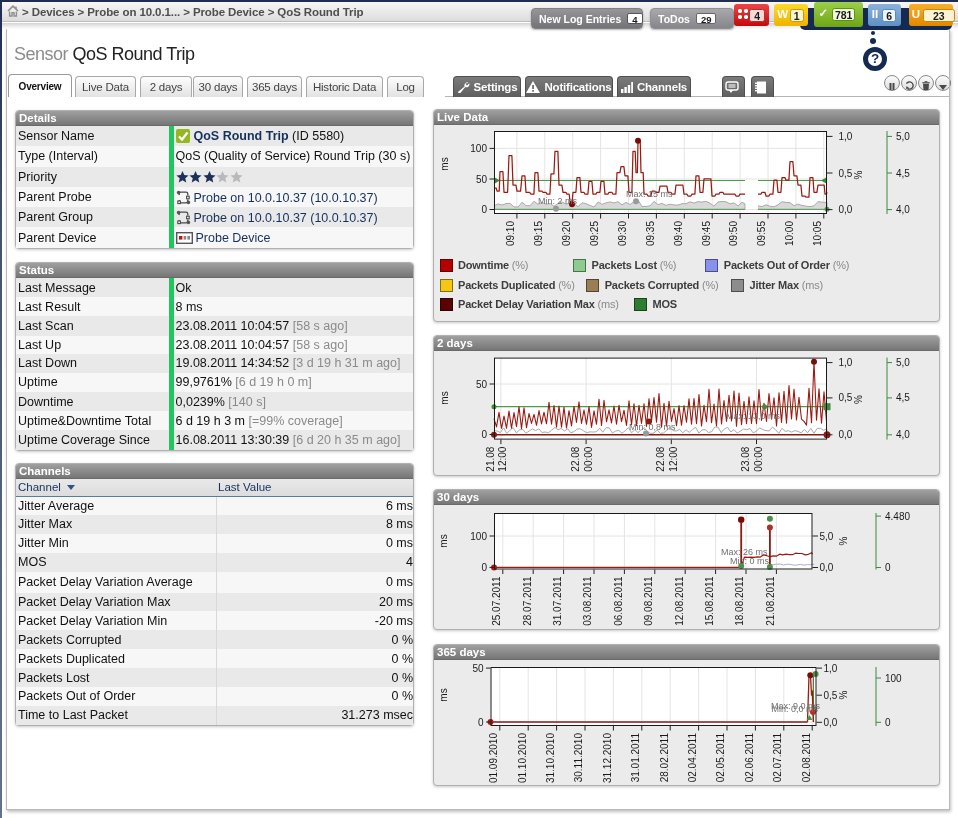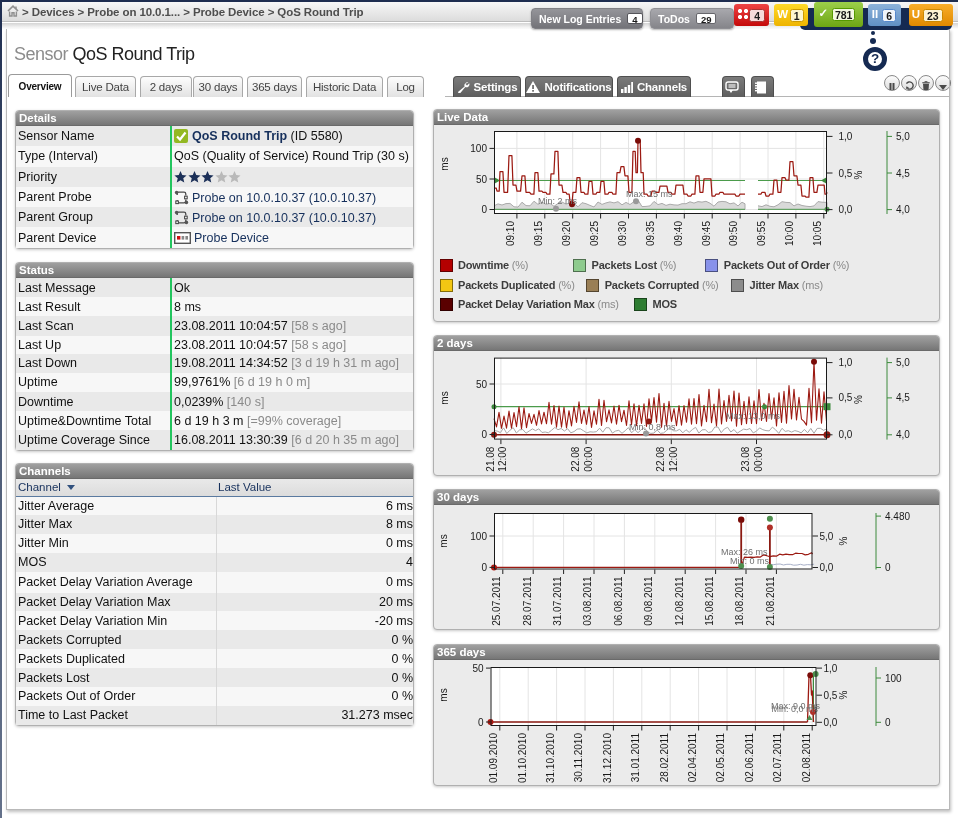--- a/index.html
+++ b/index.html
@@ -25,21 +25,21 @@
  height:13px;line-height:12.5px;top:4.5px;text-align:center}
 #bdg-red{left:733.7px;width:35.5px;background:linear-gradient(#ee4444,#c40a0a);padding-left:4px}
 #bdg-red .bx{left:15.5px;width:16px;background:#f6dada;border:1px solid #a33}
 #bdg-yel{left:774.2px;width:34px;background:linear-gradient(#ffd829,#eeb400);padding-left:3px}
 #bdg-yel .bx{left:15.5px;width:14px;background:#fdf5cf;border:1px solid #c90}
 #bdg-grn{left:814.4px;top:2px;width:48.5px;height:24.5px;background:linear-gradient(#9ccf4a,#6ea514);padding-left:4px;line-height:23px}
 #bdg-grn .bx{left:18px;width:22.5px;top:5.5px;background:#f3f8e2;border:1px solid #590}
 #bdg-blu{left:867.8px;width:33.6px;background:linear-gradient(#8cb2da,#6090c4);padding-left:4px}
 #bdg-blu .bx{left:14.5px;width:13.5px;background:#eff5fb;border:1px solid #58c}
 #bdg-org{left:908.8px;width:44.7px;background:linear-gradient(#f9ae2a,#e08900);padding-left:3px}
-#bdg-org .bx{left:14px;width:20px;background:#fdf3d4;border:1px solid #c80}
+#bdg-org .bx{left:14px;width:32px;background:#fdf3d4;border:1px solid #c80}
 .dots4{display:inline-block;width:10px;height:10px;vertical-align:-1px;margin-right:1px;
  background:
  radial-gradient(circle at 2px 2px,#fff 2px,transparent 2.2px),
  radial-gradient(circle at 8px 2px,#fff 2px,transparent 2.2px),
  radial-gradient(circle at 2px 8px,#fff 2px,transparent 2.2px),
  radial-gradient(circle at 8px 8px,#fff 2px,transparent 2.2px)}
 
 #helpdots1{left:871px;top:31px;width:4px;height:4px;border-radius:50%;background:#152a52}
 #helpdots2{left:870px;top:38px;width:6px;height:6px;border-radius:50%;background:#152a52}
 #helpring{left:863px;top:47px;width:24px;height:24px;border-radius:50%;border:5px solid #152a52;background:#fff;
@@ -60,21 +60,21 @@
  text-align:center}
 
 .panel{position:absolute;background:#fff;border:1px solid #b0b0b0;border-radius:4px;box-shadow:0 1px 3px rgba(0,0,0,.22)}
 .phead{height:15px;background:linear-gradient(#a0a0a0,#767676);border-radius:3px 3px 0 0;
  color:#fff;font-size:11.5px;font-weight:bold;line-height:15px;padding-left:3px;border-bottom:1px solid #6a6a6a}
 .gpanel{position:absolute;background:#ebebeb;border:1px solid #b0b0b0;border-radius:4px;box-shadow:0 1px 3px rgba(0,0,0,.22)}
 table.t{border-collapse:collapse;width:100%;table-layout:fixed}
 table.t td{font-size:12.5px;color:#111;padding:0 0 0 2px;vertical-align:middle;overflow:hidden;white-space:nowrap}
 tr.odd td{background:#e9e9e9}
 tr.even td{background:#f7f7f7}
-td.val{border-left:2px solid #22c55e;padding-left:3px}
+td.val{border-left:5px solid #22c55e;padding-left:3px}
 a.nv{color:#16305c;text-decoration:none;font-weight:normal}
 .gray{color:#8a8a8a;font-weight:normal}
 
 tr.chead td{background:linear-gradient(#e9e9e9,#dcdcdc);color:#16305c;font-weight:normal;border-bottom:1px solid #5a7aa0;font-size:11.5px}
 td.rv{text-align:right;padding-right:5px;border-left:1px solid #d8d8d8}
 
 .leg{position:absolute;font-size:11px;letter-spacing:-.2px;font-weight:bold;color:#3c3c3c;white-space:nowrap}
 .leg .u{color:#8a8a8a;font-weight:normal}
 .sq{position:absolute;width:13px;height:13px;border:1px solid rgba(0,0,0,.45)}
 .ghead{position:absolute;left:0;top:0;right:0;height:15px;background:linear-gradient(#a0a0a0,#767676);

